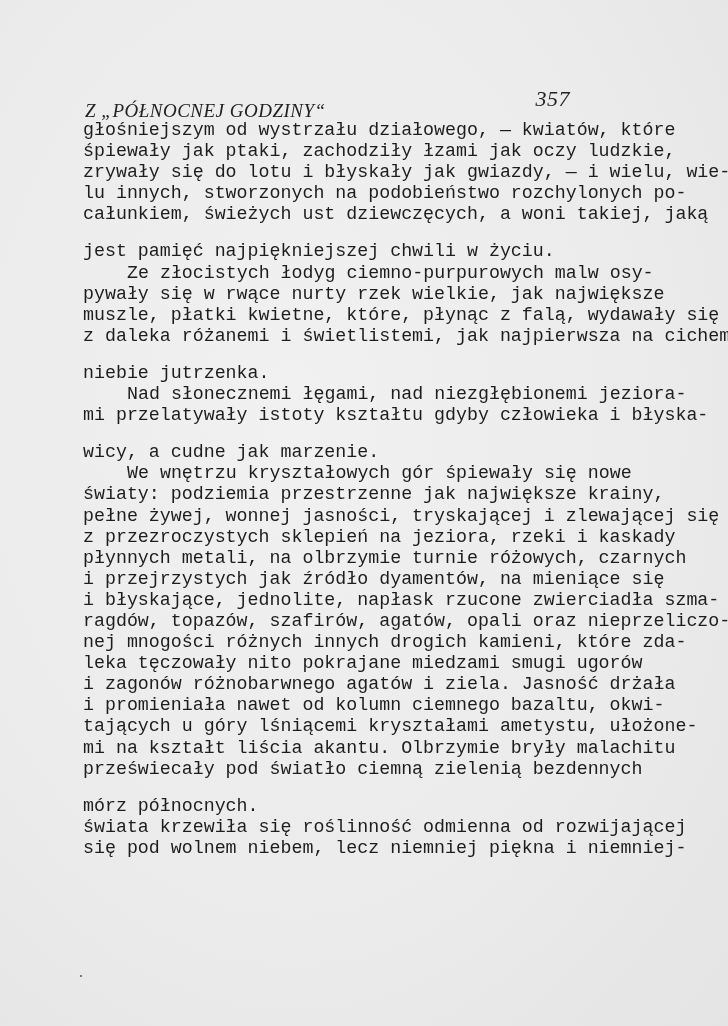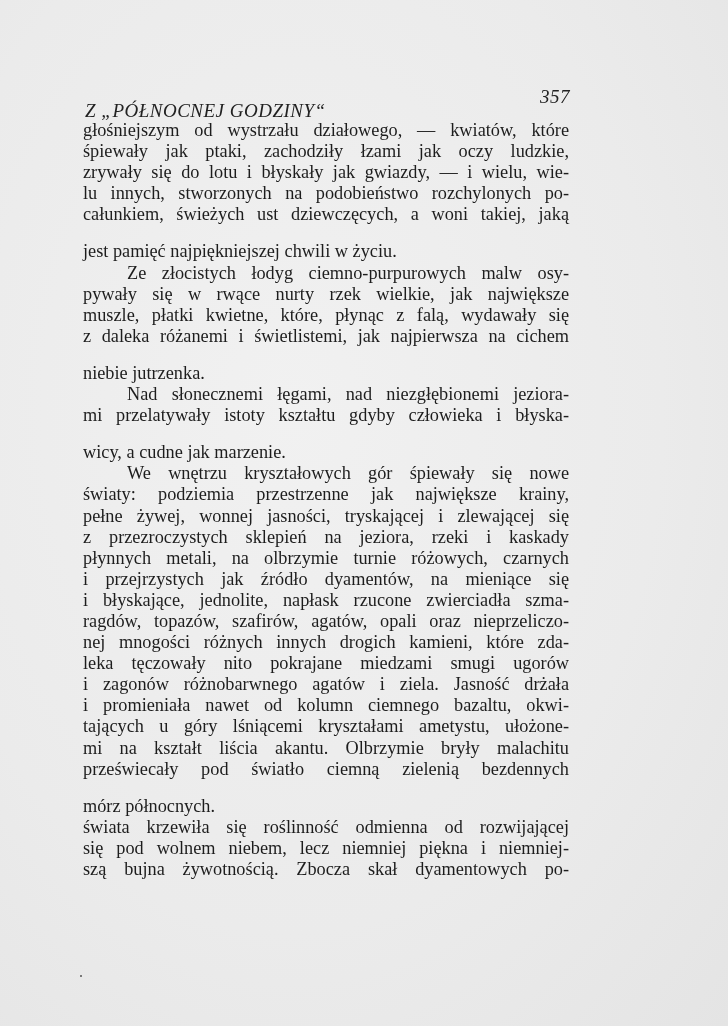--- a/index.html
+++ b/index.html
@@ -38,29 +38,29 @@
       position: absolute;
       left: 0;
       top: 0;
       white-space: nowrap;
       margin-top: 16px;
     }
     .running-head .page-number {
       position: absolute;
       right: 0;
       top: 2px;
-      font-size: 19px;
+      font-size: 22px;
       white-space: nowrap;
     }
     .text-block {
       position: absolute;
       left: 83px;
       top: 120px;
       width: 486px;
-      font-family: Liberation Serif, serif;
+      font-family: Liberation Mono, monospace;
       font-size: 18.3px;
       line-height: 21.1px;
       color: #1d1d1d;
     }
     .line {
       display: block;
       height: 21.1px;
       white-space: nowrap;
       text-align: justify;
       text-align-last: justify;
@@ -131,18 +131,17 @@
       <span class="line">i promieniała nawet od kolumn ciemnego bazaltu, okwi-</span>
       <span class="line">tających u góry lśniącemi kryształami ametystu, ułożone-</span>
       <span class="line">mi na kształt liścia akantu. Olbrzymie bryły malachitu</span>
       <span class="line">przeświecały pod światło ciemną zielenią bezdennych</span>
       <span class="line last">mórz północnych.</span>
     </div>
 
     <div>
       <span class="line">świata krzewiła się roślinność odmienna od rozwijającej</span>
       <span class="line">się pod wolnem niebem, lecz niemniej piękna i niemniej-</span>
-      <span class="line">szą bujna żywotnością. Zbocza skał dyamentowych po-</span>
     </div>
   </div>
 
   <div class="speck"></div>
 </div>
 
 </body></html>

